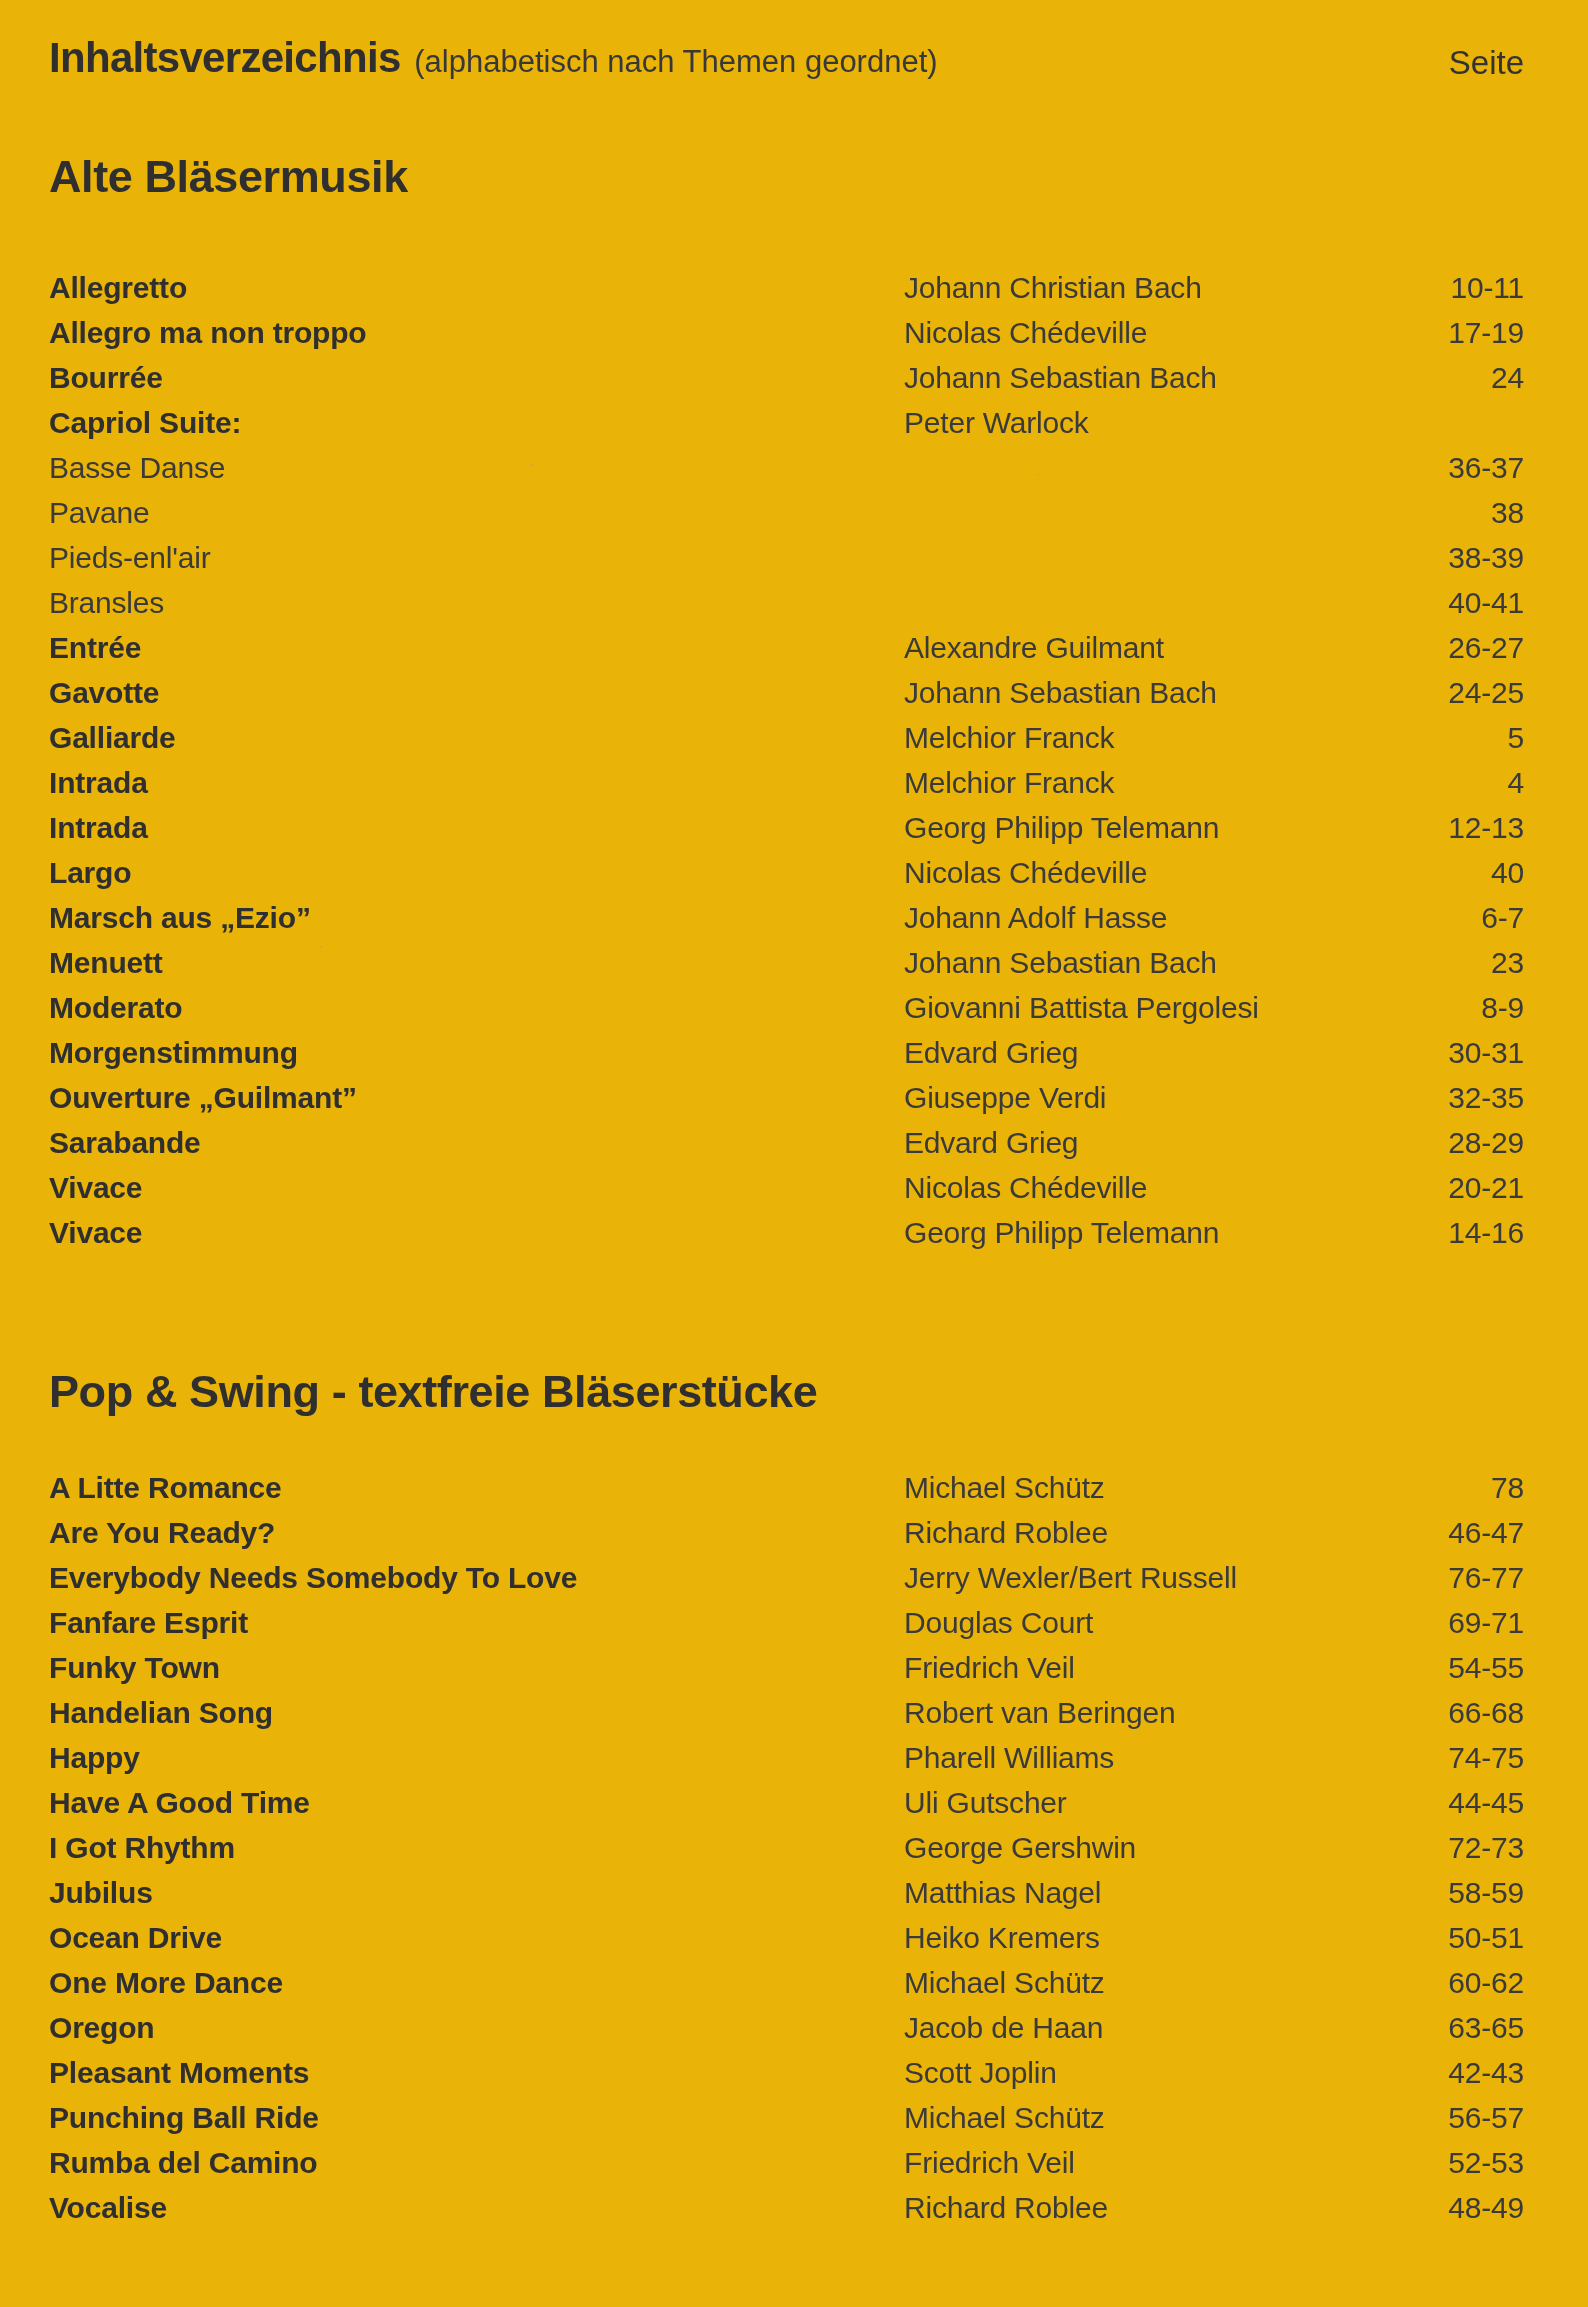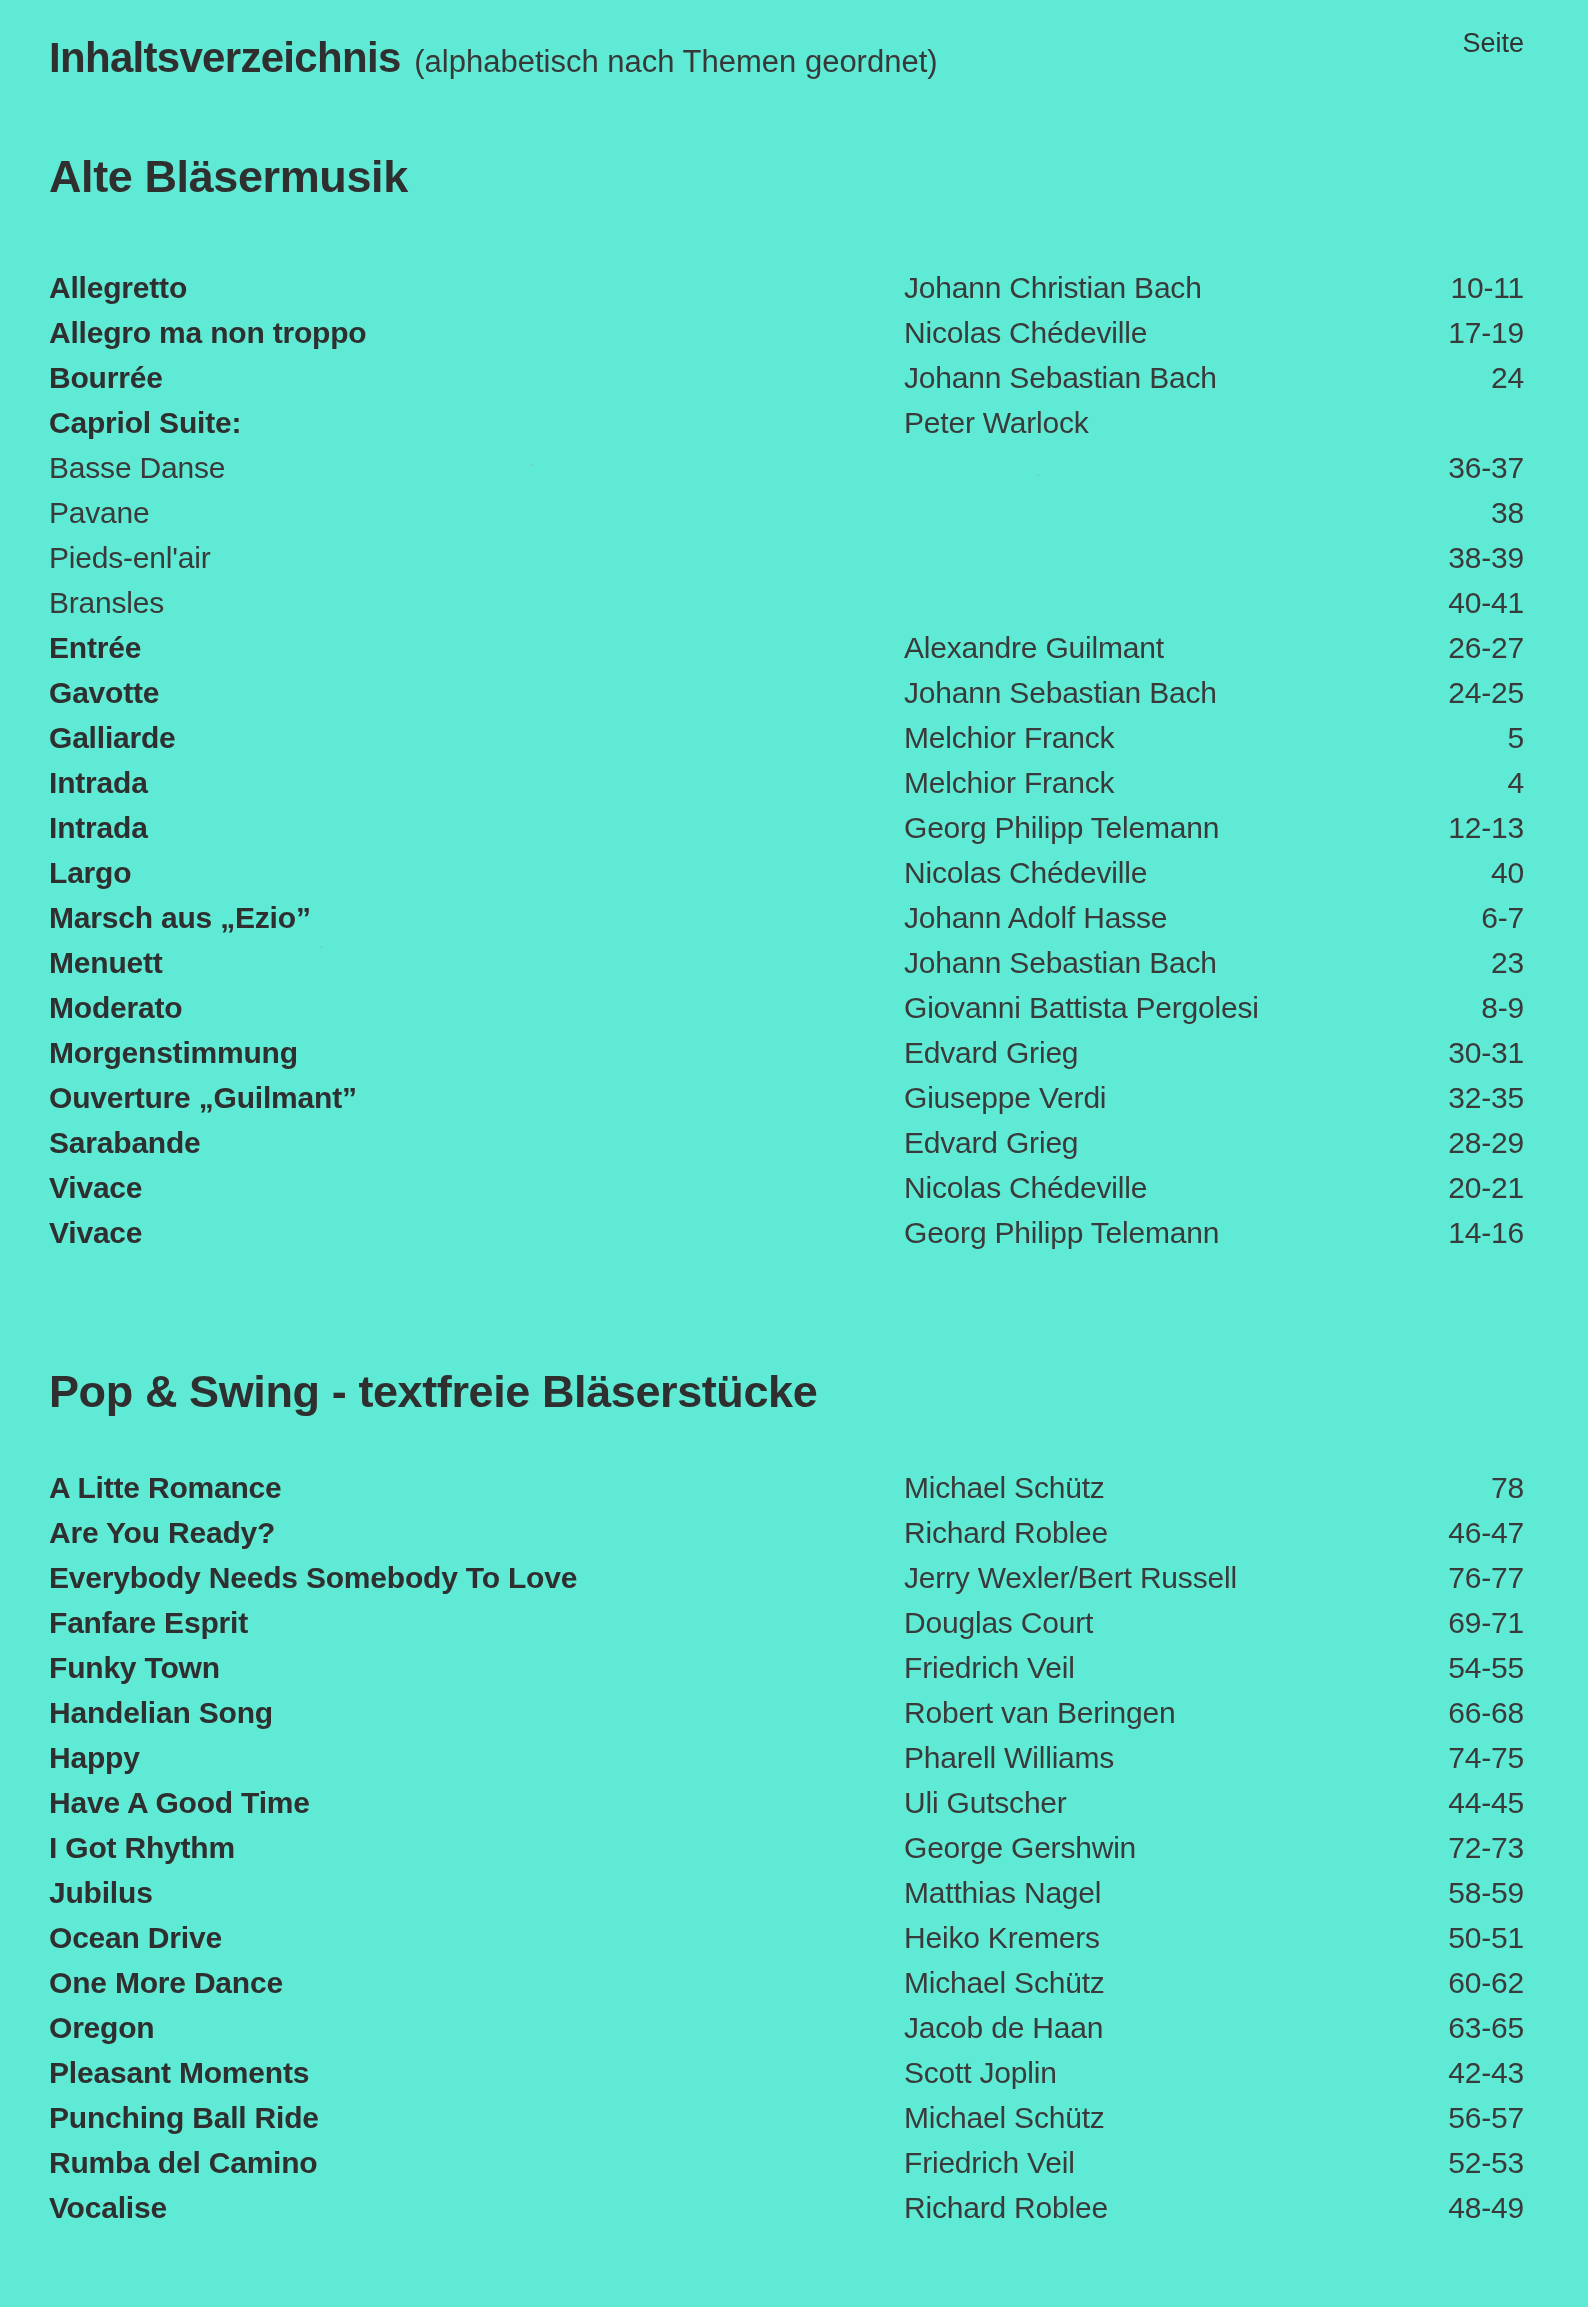--- a/index.html
+++ b/index.html
@@ -29,23 +29,23 @@
     color: #2f2f2f;
   }
   .title-sub {
     font-size: 31px;
     font-weight: 400;
     color: #383838;
     margin-left: 10.4px;
   }
   .seite-label {
     position: absolute;
-    top: 28px;
+    top: 44px;
     right: 64px;
-    font-size: 27px;
+    font-size: 33px;
     color: #333333;
   }
   .section-heading {
     position: absolute;
     left: 49px;
     font-size: 45px;
     font-weight: 700;
     letter-spacing: -0.4px;
     color: #2f2f2f;
     white-space: nowrap;
@@ -99,21 +99,21 @@
     background: #9a9a9a;
     opacity: 0.35;
   }
   .speck-1 { left: 530px; top: 464px; width: 3px; height: 2.2px; }
   .speck-2 { left: 1037px; top: 474px; width: 2.2px; height: 2.2px; }
   .speck-3 { left: 320px; top: 946px; width: 2.2px; height: 2.2px; }
 </style>
 </head>
 <body>
 
-<div class="page" style="background: #5eead4; color: rgb(58, 58, 58); text-decoration: underline;">
+<div class="page" style="background: #eab308; color: rgb(58, 58, 58); text-decoration: underline;">
 
   <div class="doc-header">
     <span class="title-main">Inhaltsverzeichnis</span>
     <span class="title-sub">(alphabetisch nach Themen geordnet)</span>
   </div>
 
   <div class="seite-label">Seite</div>
 
   <div class="section-heading heading-1">Alte Bläsermusik</div>
   <div class="rows rows-1">

